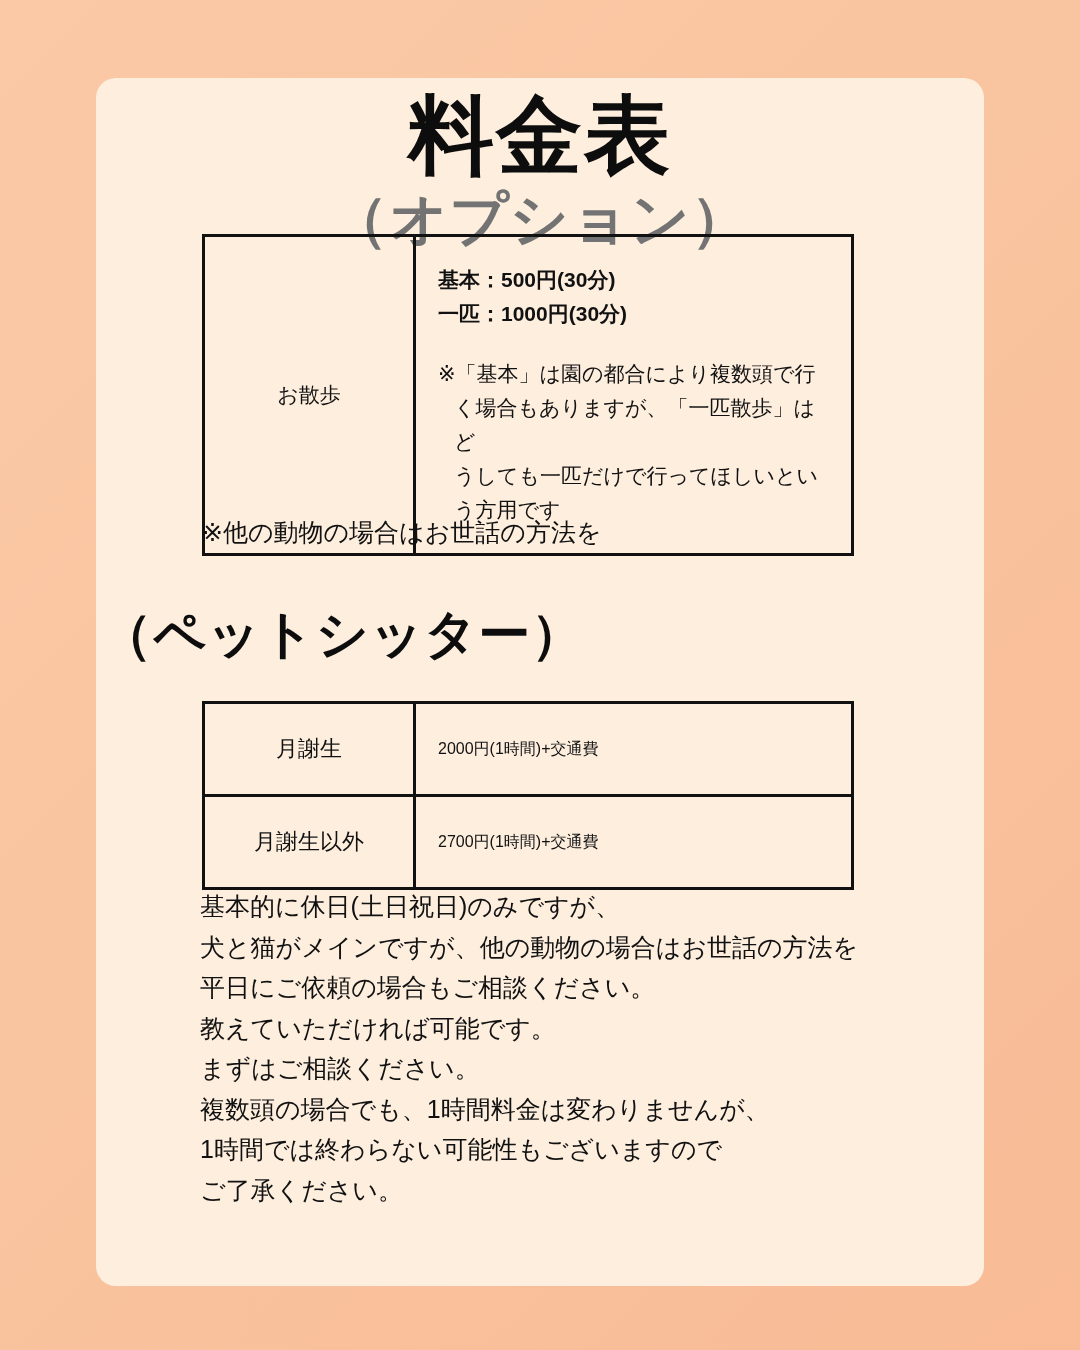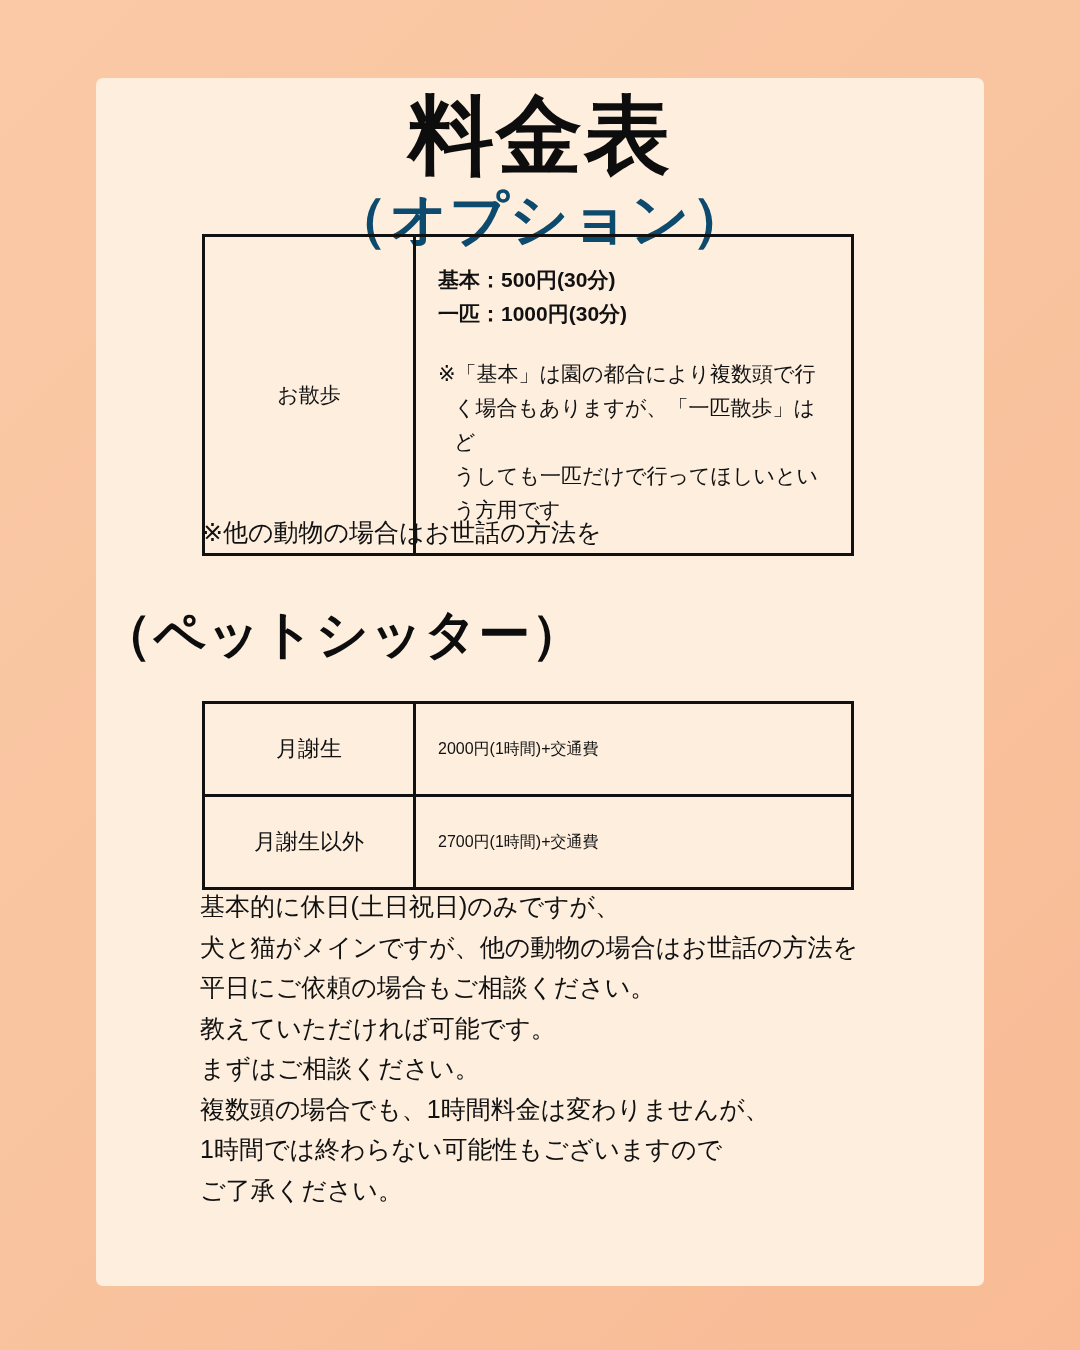--- a/index.html
+++ b/index.html
@@ -14,41 +14,41 @@
     color: #111111;
     overflow: hidden;
   }
   .page {
     position: absolute;
     left: 96px;
     top: 78px;
     width: 888px;
     height: 1208px;
     background: #fdeede;
-    border-radius: 7px;
+    border-radius: 20px;
   }
   .title-block {
     text-align: center;
     padding-top: 12px;
   }
   .main-title {
     font-size: 86px;
     font-weight: 800;
     letter-spacing: 2px;
     line-height: 1.05;
     margin: 0;
     color: #0d0d0d;
   }
   .sub-title {
     font-size: 58px;
     font-weight: 800;
     letter-spacing: 1px;
     line-height: 1.15;
     margin: 6px 0 0 0;
-    color: #0c4a6e;
+    color: #737373;
     text-align: center;
   }
   .section-title {
     font-size: 52px;
     font-weight: 700;
     text-align: left;
     letter-spacing: 1px;
     margin: 4px;
     padding: 0;
     color: #0d0d0d;

